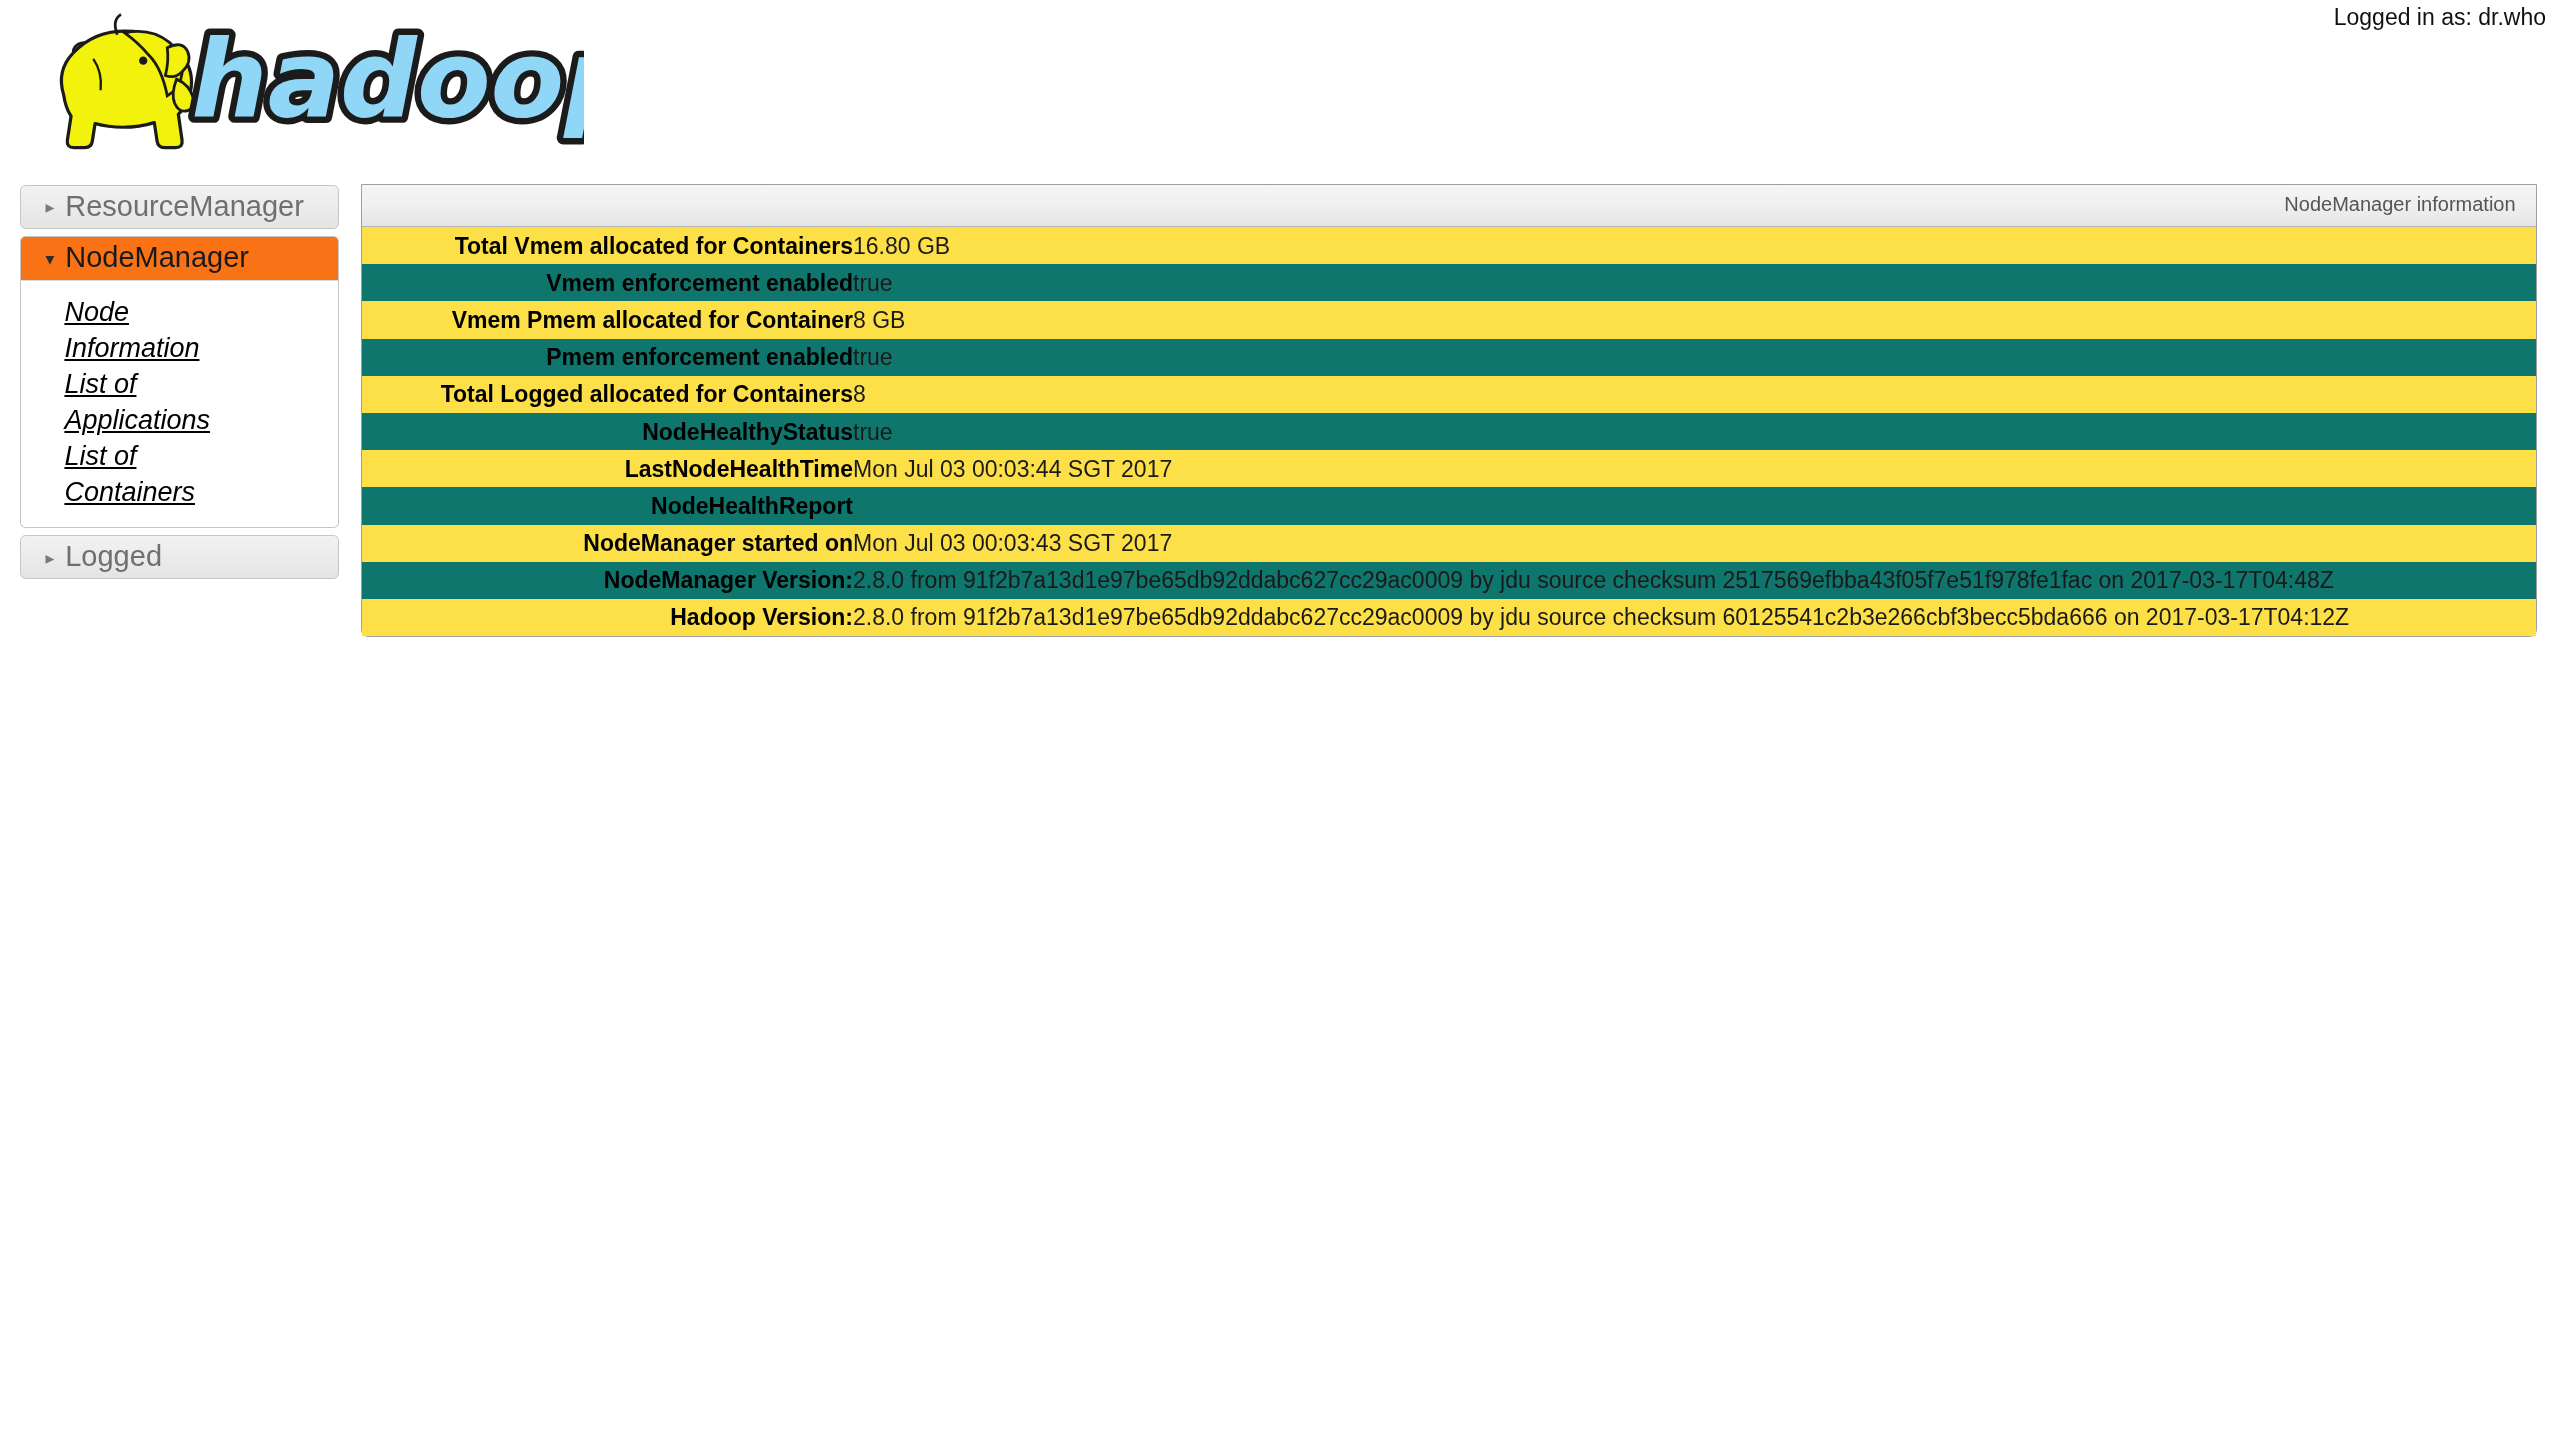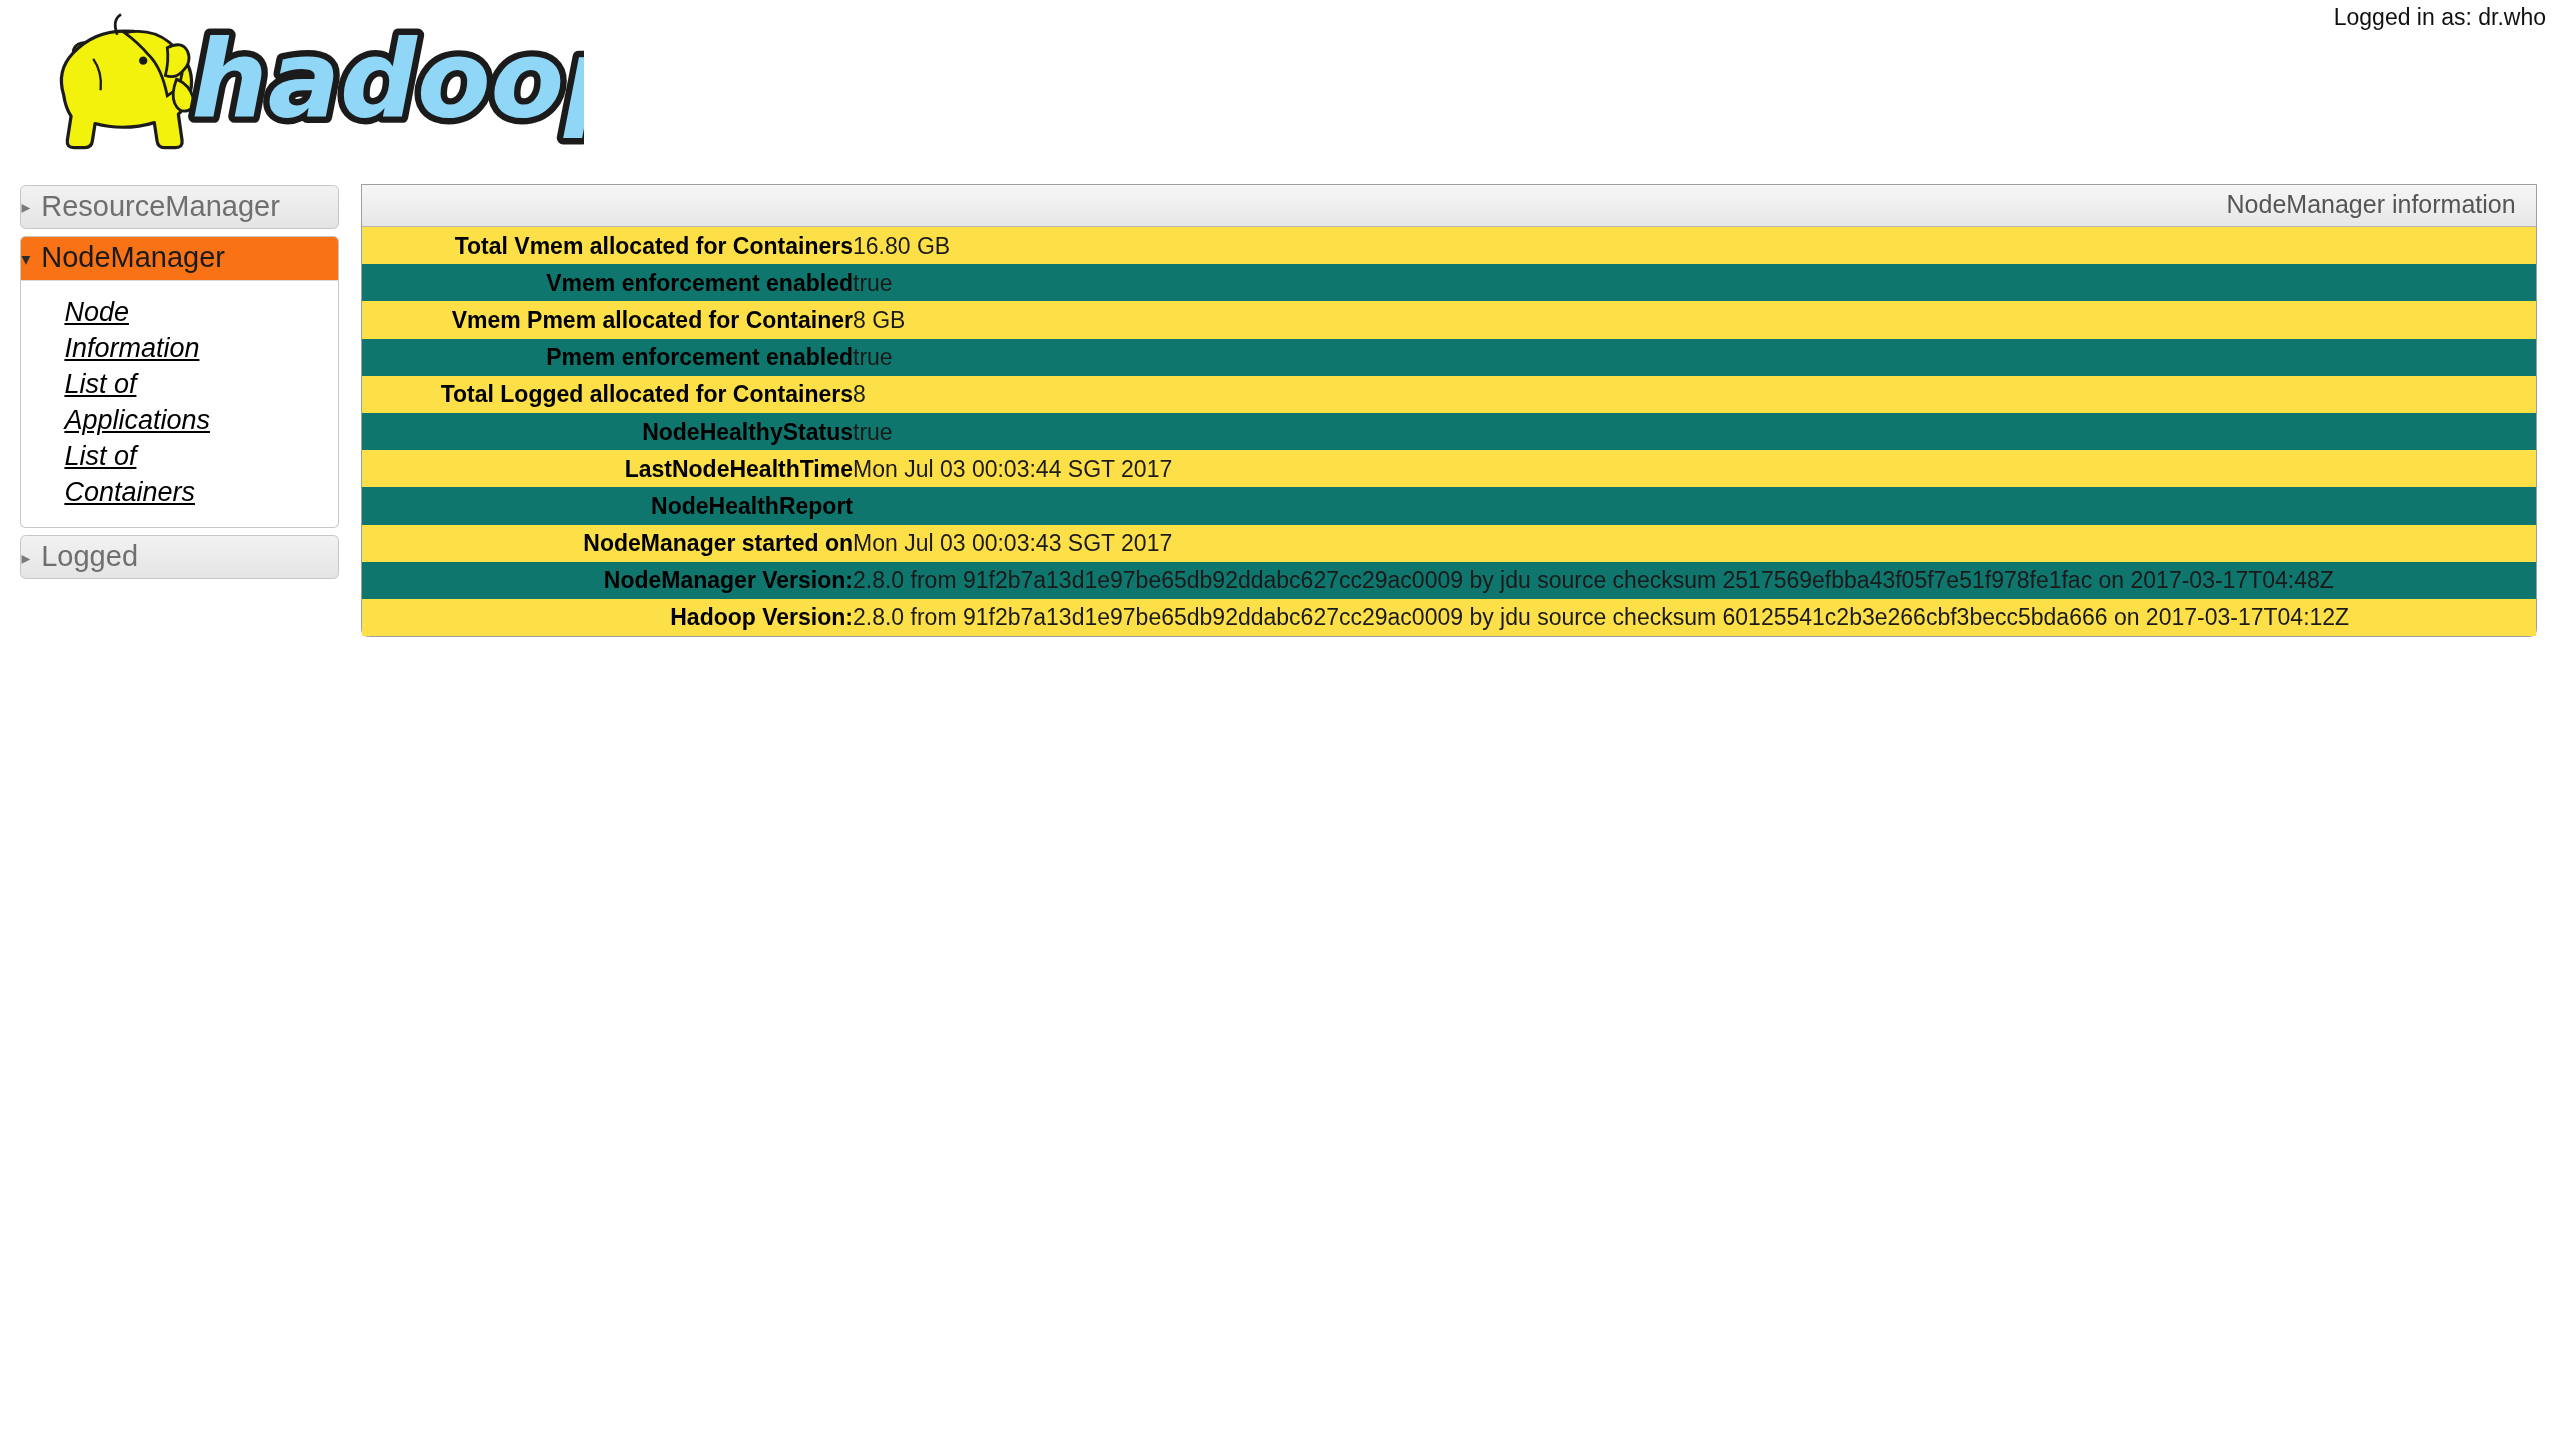--- a/index.html
+++ b/index.html
@@ -46,20 +46,21 @@
     top: 185px;
     width: 319px;
   }
   .nav-section {
     margin-bottom: 7.4px;
   }
   .nav-head {
     box-sizing: border-box;
     height: 44px;
     line-height: 41px;
+    padding-left: 24px;
     font-size: 29px;
     border: 0.9px solid #c6c6c6;
     border-radius: 5.6px;
     white-space: nowrap;
     overflow: hidden;
   }
   .nav-head.collapsed {
     background: linear-gradient(to bottom, #f2f2f2 0%, #eaeaea 60%, #e4e4e4 100%);
     color: #6f6f6f;
   }
@@ -111,21 +112,21 @@
     box-sizing: border-box;
   }
   #content-head {
     box-sizing: border-box;
     height: 42px;
     line-height: 39px;
     background: linear-gradient(to bottom, #f6f6f6 0%, #efefef 50%, #e6e6e6 100%);
     border-bottom: 0.9px solid #b5b5b5;
     text-align: right;
     padding-right: 20.4px;
-    font-size: 25px;
+    font-size: 20px;
     color: #555555;
   }
   table.info {
     width: 100%;
     border-collapse: collapse;
     table-layout: fixed;
   }
   table.info td {
     padding: 4.6px 0;
     font-size: 23px;

